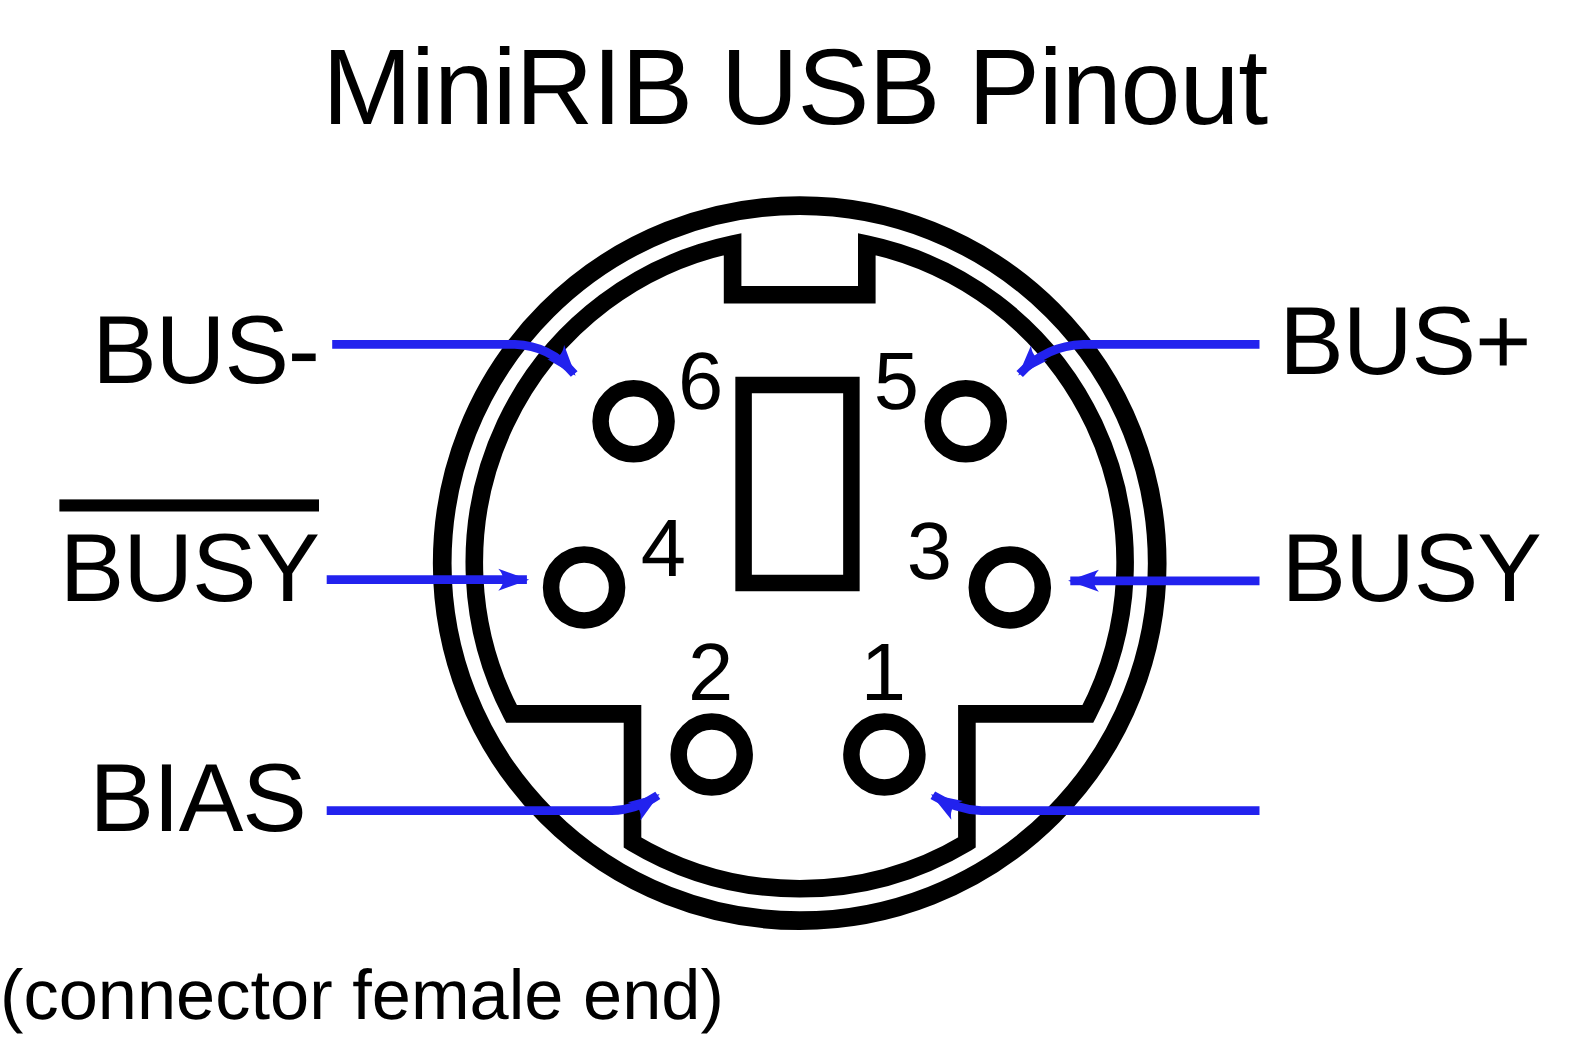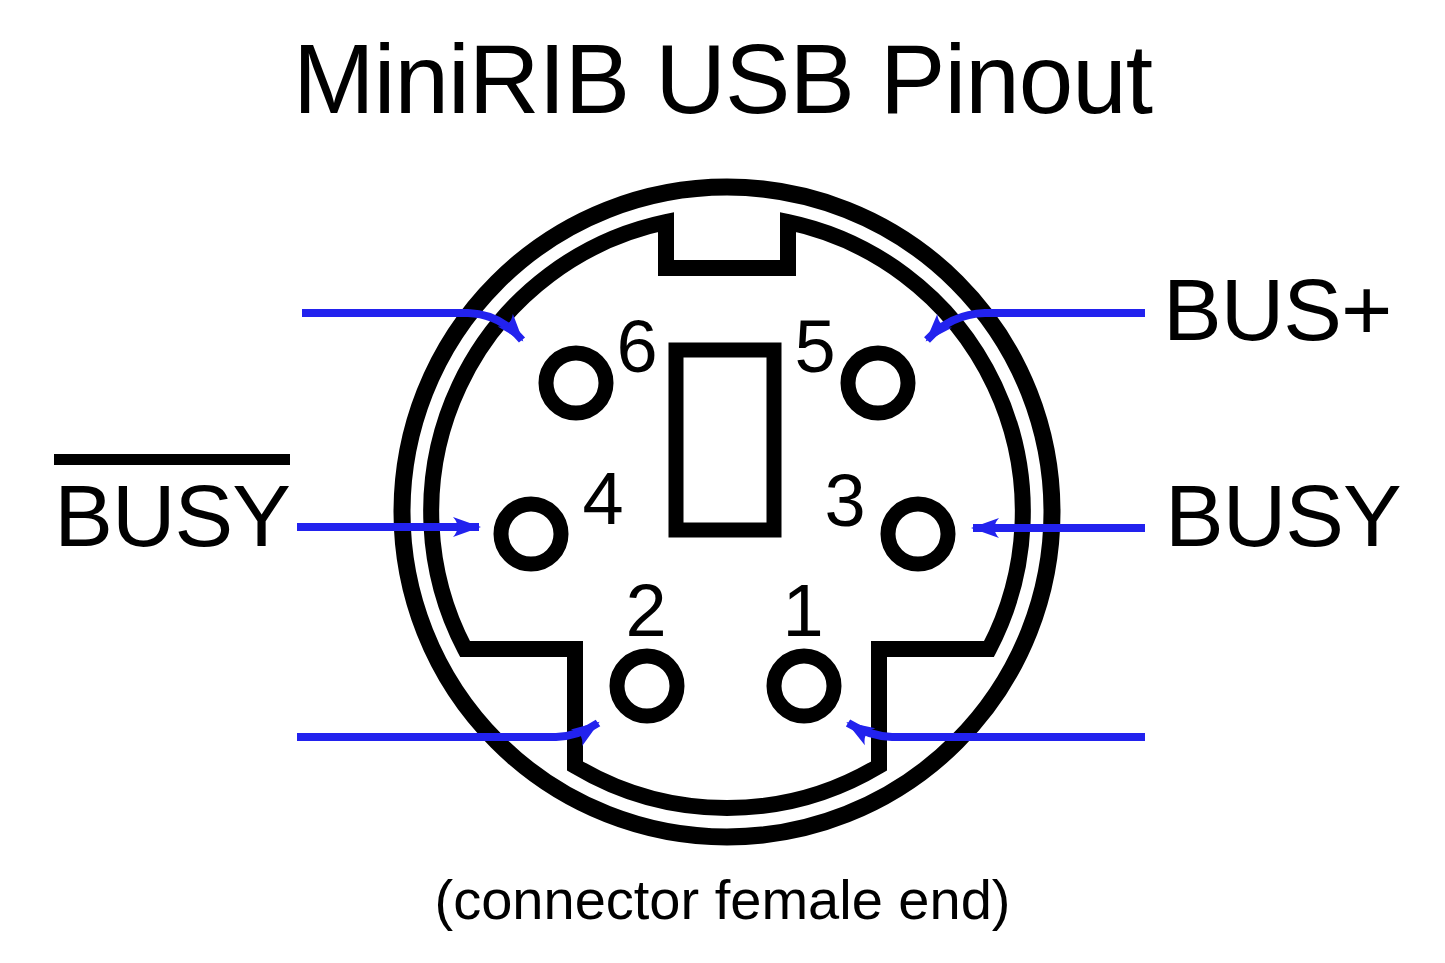--- a/index.html
+++ b/index.html
@@ -30,22 +30,21 @@
     font-size: 98px;
     line-height: 1;
     letter-spacing: -1px;
     white-space: nowrap;
   }
   .caption {
     position: absolute;
     top: 872px;
     left: 0;
     width: 100%;
-    text-align: center;
-    font-size: 56px;
+    font-size: 64px;
     line-height: 1;
     white-space: nowrap;
   }
   svg.drawing {
     position: absolute;
     top: 0;
     left: 0;
   }
   .sig-label {
     position: absolute;
@@ -107,25 +106,27 @@
     <path d="M 1145 737 L 892 737 Q 869 736 848 723" fill="none" stroke="var(--arrow-color)" stroke-width="8" marker-end="url(#ah)"></path>
   </svg>
 
   <div class="pin-num" style="left:637px; top:310px;">6</div>
   <div class="pin-num" style="left:815px; top:310px;">5</div>
   <div class="pin-num" style="left:603px; top:462px;">4</div>
   <div class="pin-num" style="left:845px; top:464px;">3</div>
   <div class="pin-num" style="left:646px; top:574px;">2</div>
   <div class="pin-num" style="left:803px; top:574px;">1</div>
 
+  <div class="sig-label right-edge" style="right:1155px; top:274px;">BUS-</div>
 
   <div class="sig-label right-edge" style="right:1155px; top:454px;">
     <span class="overlined">BUSY</span>
   </div>
 
+  <div class="sig-label right-edge" style="right:1167px; top:681px;">BIAS</div>
 
   <div class="sig-label" style="left:1163px; top:266px;">BUS+</div>
 
   <div class="sig-label" style="left:1165px; top:472px;">BUSY</div>
 
 
   <div class="caption">(connector female end)</div>
 
 </div>
 

